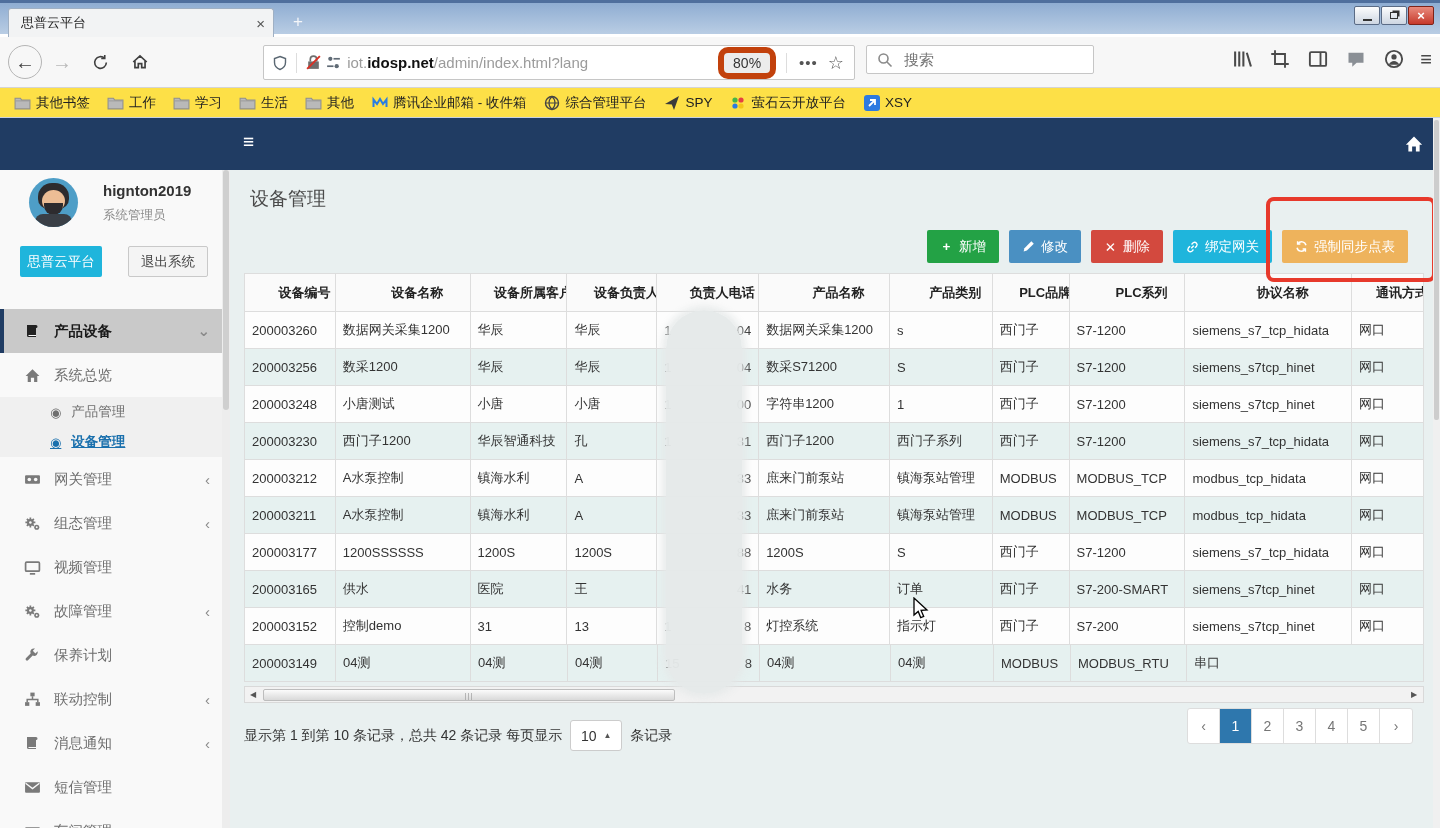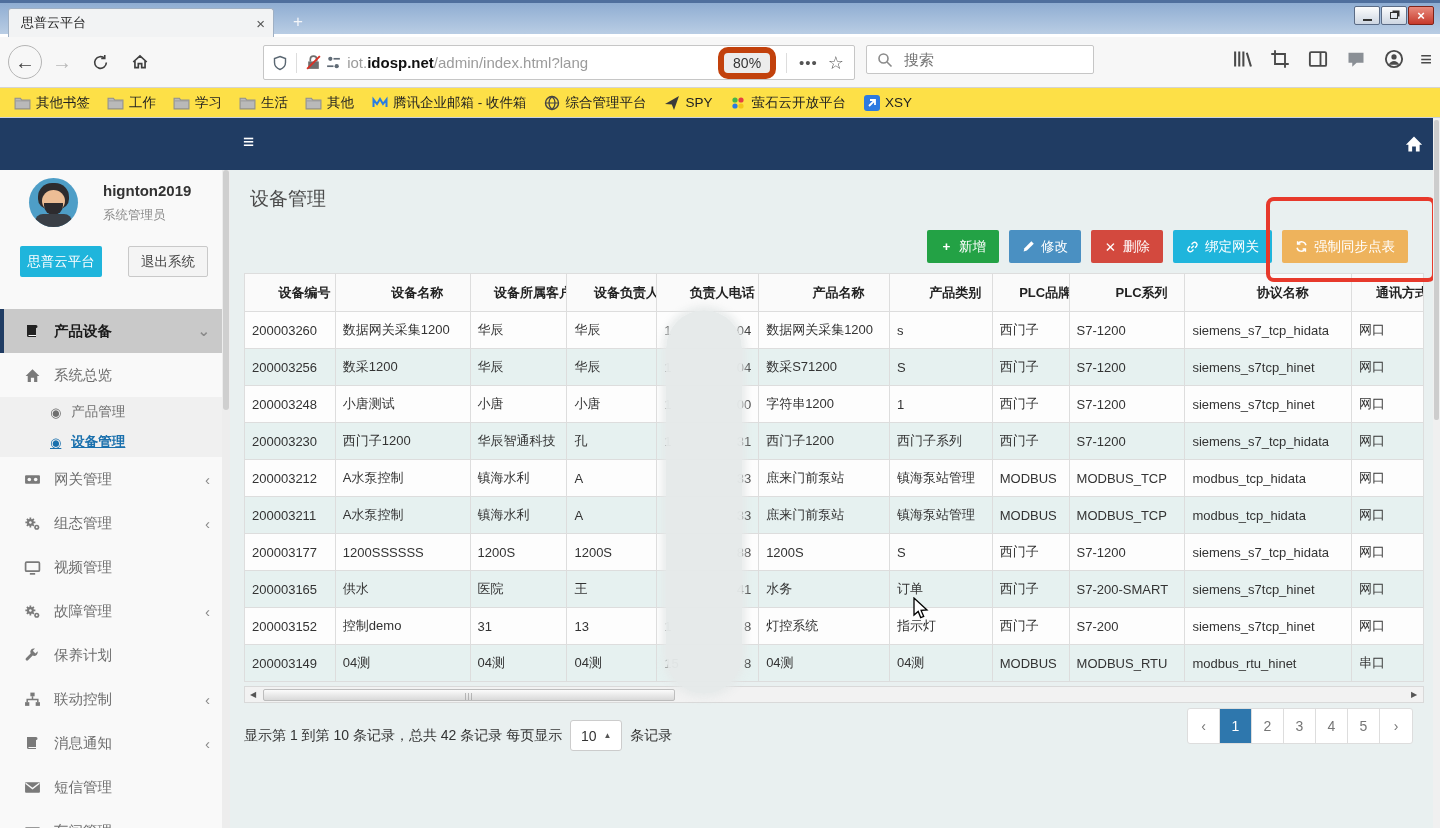--- a/index.html
+++ b/index.html
@@ -683,21 +683,20 @@
             <div class="td" style="width: 97px;">04测</div>
             <div class="td" style="width: 90px;">04测</div>
             <div class="td phone" style="width: 102px;">
               <span>15</span>
               <span>8</span>
             </div>
             <div class="td" style="width: 131px;">04测</div>
             <div class="td" style="width: 103px;">04测</div>
             <div class="td" style="width: 77px;">MODBUS</div>
             <div class="td" style="width: 116px;">MODBUS_RTU</div>
-            <div class="td" style="width: 167px;">modbus_rtu_hinet</div>
             <div class="td" style="width: 71px;">串口</div>
           </div>
         </div>
     </div>
 
     <div class="abs hscroll">
       <span class="hs-arrow">◀</span>
       <div class="hs-thumb">|||</div>
       <span class="hs-arrow hs-right">▶</span>
     </div>

